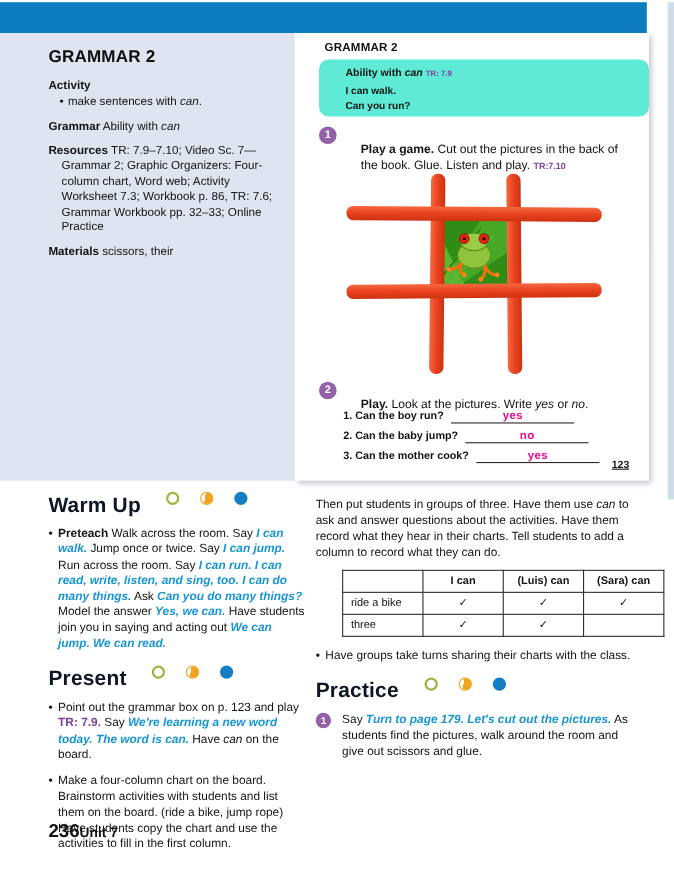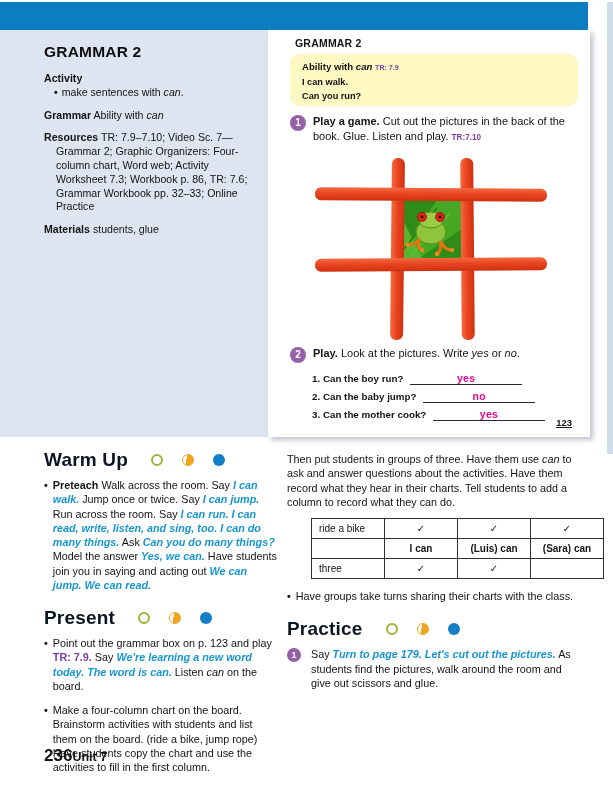--- a/index.html
+++ b/index.html
@@ -27,57 +27,57 @@
   .sb-hang{padding-left:12px;text-indent:-12px;}
   .sb-label-in{font-weight:800;}
   
   .spage{
     position:absolute;left:268px;top:30px;width:322px;height:407px;background:#ffffff;
     box-shadow:3px 3px 5px rgba(110,120,140,.45);
   }
   .sp-header{position:absolute;left:27px;top:7px;font-size:10.5px;font-weight:800;letter-spacing:.2px;}
   .gbox{
     position:absolute;left:22px;top:24px;width:266px;height:40px;
-    background:#fef9c3;border-radius:9px;padding:7px 10px 5px 12px;
+    background:#5eead4;border-radius:9px;padding:7px 10px 5px 24px;
   }
   .gbox-title{font-size:9.6px;font-weight:800;}
   .gbox-cols{display:flex;margin-top:3px;}
   .gbox-col1{width:148px;}
   .gbox-col div{font-size:9.2px;font-weight:700;line-height:1.55;}
   .act{position:absolute;left:22px;display:flex;align-items:flex-start;}
   .act1{top:84px;width:290px;}
   .act2{top:316px;width:290px;}
   .badge{
     flex:0 0 auto;width:16px;height:16px;border-radius:50%;background:#9460a8;
     color:#fff;font-size:10px;font-weight:800;text-align:center;line-height:16px;
     margin:1px 7px 0 0;box-shadow:inset 0 0 0 1.2px #b countsfcc;
   }
   .badge{box-shadow:none;}
-  .act-text{margin:0;font-size:11px;line-height:1.38;}
+  .act-text{margin:15px;font-size:11px;line-height:1.38;}
   
   .grid{position:absolute;left:47px;top:128px;width:232px;height:182px;}
   .stick{position:absolute;border-radius:6px;z-index:2;}
   .stick.v{width:13px;height:182px;top:0;background:linear-gradient(90deg,#f46a41 0%,#ea4521 45%,#ce3110 100%);}
   .stick.h{height:13px;width:232px;left:0;background:linear-gradient(180deg,#f46a41 0%,#ea4521 45%,#ce3110 100%);}
   .v1{left:76px;transform:rotate(.6deg);}
   .v2{left:146px;transform:rotate(-.5deg);}
   .h1{top:30px;transform:rotate(.4deg);}
   .h2{top:100px;transform:rotate(-.4deg);}
   .photo{position:absolute;left:82px;top:42px;width:66px;height:60px;z-index:1;}
   .photo svg{display:block;width:100%;height:100%;}
   
   .questions{position:absolute;left:44px;top:342px;}
   .q{margin-bottom:5px;font-size:9.8px;font-weight:700;}
   .q-line{display:inline-block;width:112px;border-bottom:1.3px solid #2a2a2a;text-align:center;margin-left:4px;}
   .q-ans{color:#e80c8a;font-weight:700;font-size:10.5px;letter-spacing:.3px;}
   .sp-num{position:absolute;right:18px;bottom:9px;font-size:9.5px;font-weight:800;text-decoration:underline;}
   
   .notes-left{position:absolute;left:44px;top:447px;width:233px;font-size:10.8px;line-height:1.32;}
   .notes-right{position:absolute;left:287px;top:452px;width:293px;font-size:10.8px;line-height:1.32;}
-  .sec-head{display:flex;align-items:center;gap:17px;margin:0 0 6px 0;}
+  .sec-head{display:flex;align-items:flex-start;gap:17px;margin:0 0 6px 0;}
   .sec-head h2{font-size:19px;font-weight:800;margin:0 6px 0 0;color:#0e1524;letter-spacing:.2px;}
   .mt{margin-top:13px;}
   .st{display:inline-block;width:12px;height:12px;border-radius:50%;box-sizing:border-box;margin-right:2px;}
   .st1{border:2.5px solid #9ab63e;background:#fff;}
   .st2{border:1.5px solid #f0a41f;background:linear-gradient(100deg,#ffffff 0 36%,#f0a41f 36% 100%);}
   .st3{background:#137dc5;}
   .bullet-row{display:flex;gap:5px;margin:0 0 10px 0;}
   .bullet-row p{margin:0;}
   .blt{font-weight:700;flex:0 0 auto;}
   .badge.sm{width:14px;height:14px;line-height:14px;font-size:9px;margin:1px 5px 0 0;}
@@ -122,21 +122,21 @@
       <span><span>Ability with </span><span class="s-i">can</span></span>
     </div>
 
     <div class="sb-block sb-hang">
       <span class="sb-label-in">Resources</span>
       <span>TR: 7.9–7.10; Video Sc. 7—Grammar 2; Graphic Organizers: Four-column chart, Word web; Activity Worksheet 7.3; Workbook p. 86, TR: 7.6; Grammar Workbook pp. 32–33; Online Practice</span>
     </div>
 
     <div class="sb-block sb-hang">
       <span class="sb-label-in">Materials</span>
-      <span>students, glue</span>
+      <span>scissors, their</span>
     </div>
   </aside>
 
   <section class="spage">
     <div class="sp-header">GRAMMAR 2</div>
 
     <div class="gbox">
       <div class="gbox-title"><span>Ability with </span><span class="s-i">can</span><span>  </span><span class="s-trs">TR: 7.9</span></div>
       <div class="gbox-cols">
         <div class="gbox-col gbox-col1">
@@ -218,46 +218,46 @@
     </div>
 
     <div class="sec-head mt">
       <h2>Present</h2>
       <i class="st st1"></i>
       <i class="st st2"></i>
       <i class="st st3"></i>
     </div>
     <div class="bullet-row">
       <span class="blt">•</span>
-      <p><span>Point out the grammar box on p. 123 and play </span><span class="s-tr">TR: 7.9.</span><span> Say </span><span class="s-s">We're learning a new word today. The word is can.</span><span> Listen </span><span class="s-i">can</span><span> on the board.</span></p>
+      <p><span>Point out the grammar box on p. 123 and play </span><span class="s-tr">TR: 7.9.</span><span> Say </span><span class="s-s">We're learning a new word today. The word is can.</span><span> Have </span><span class="s-i">can</span><span> on the board.</span></p>
     </div>
     <div class="bullet-row">
       <span class="blt">•</span>
       <p><span>Make a four-column chart on the board. Brainstorm activities with students and list them on the board. (ride a bike, jump rope) Have students copy the chart and use the activities to fill in the first column.</span></p>
     </div>
   </section>
 
   <section class="notes-right">
     <p style="margin:0 0 2px 0"><span>Then put students in groups of three. Have them use </span><span class="s-i">can</span><span> to ask and answer questions about the activities. Have them record what they hear in their charts. Tell students to add a column to record what they can do.</span></p>
 
     <table class="chart">
       <tbody>
-        <tr>
-          <td class="rl">ride a bike</td>
-          <td class="ck">✓</td>
-          <td class="ck">✓</td>
-          <td class="ck">✓</td>
-        </tr>
         <tr>
           <th></th>
           <th>I can</th>
           <th>(Luis) can</th>
           <th>(Sara) can</th>
         </tr>
         <tr>
+          <td class="rl">ride a bike</td>
+          <td class="ck">✓</td>
+          <td class="ck">✓</td>
+          <td class="ck">✓</td>
+        </tr>
+        <tr>
           <td class="rl">three</td>
           <td class="ck">✓</td>
           <td class="ck">✓</td>
           <td class="ck"></td>
         </tr>
       </tbody>
     </table>
 
     <div class="bullet-row">
       <span class="blt">•</span>

